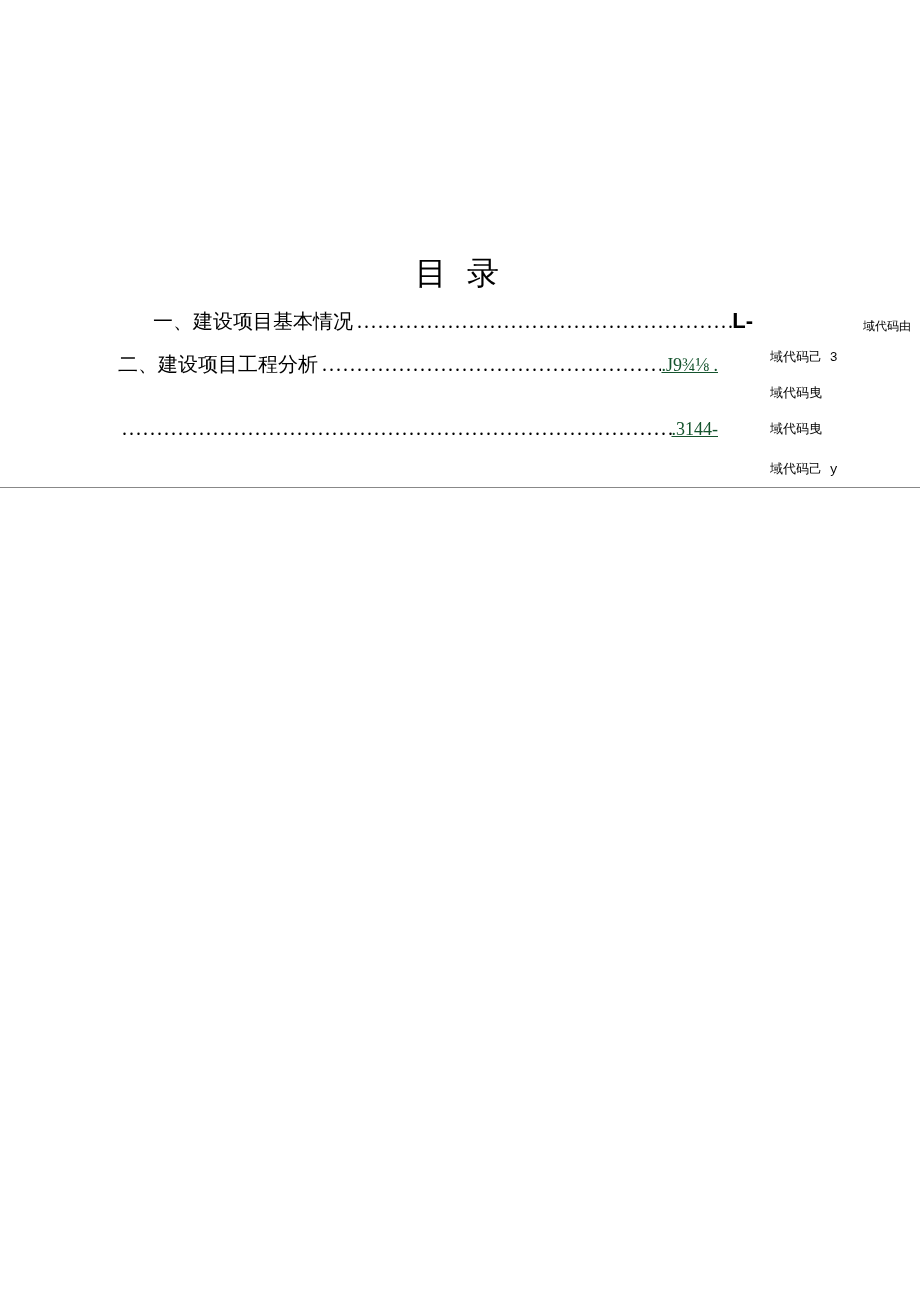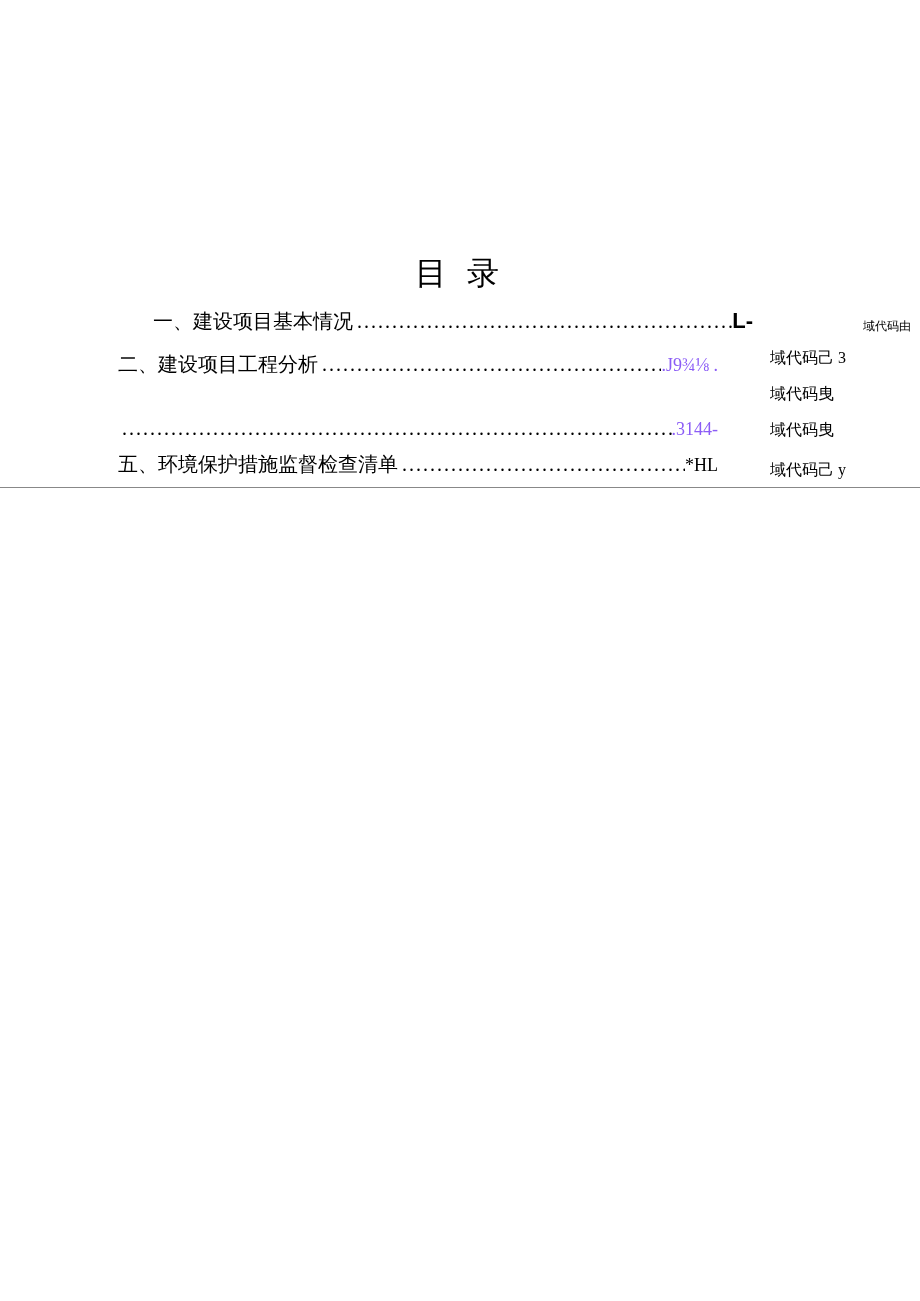--- a/index.html
+++ b/index.html
@@ -52,21 +52,22 @@
   }
   .toc-dots::after {
     content: "..................................................................................................";
   }
   .toc-page {
     flex: 0 0 auto;
     font-family: "Times New Roman", serif;
     font-size: 18px;
   }
   .toc-page.link {
-    color: #8b5cf6;
+    color: #14532d;
+    text-decoration: underline;
   }
   .toc-page.plain {
     color: #000;
   }
   .row1 { top: 310px; margin-left: 35px; }
   .row2 { top: 346px; margin-top: 8px; }
   .row3 { top: 382px; }
   .row4 { top: 418px; }
   .row5 { top: 454px; }
 
@@ -80,22 +81,22 @@
     position: absolute;
     left: 710px;
     top: 8px;
     font-size: 12px;
     white-space: nowrap;
     font-family: Liberation Mono, monospace;
   }
 
   .side-note {
     position: absolute;
-    font-size: 16px;
-    font-family: Liberation Serif, serif;
+    font-size: 13px;
+    font-family: Liberation Mono, monospace;
     color: #000;
     white-space: nowrap;
     text-align: center;
   }
   .sn2 { left: 770px; top: 348px; }
   .sn3 { left: 770px; top: 384px; }
   .sn4 { left: 770px; top: 420px; }
   .sn5 { left: 770px; top: 460px; }
 
   
@@ -157,24 +158,17 @@
   <div class="side-note sn3">域代码曳</div>
 
   <div class="toc-block row4" style="top:418px;">
     <div class="toc-row">
       <span class="toc-dots"></span>
       <span class="toc-page link">.3144-</span>
     </div>
   </div>
   <div class="side-note sn4">域代码曳</div>
 
-  <div class="toc-block row5" style="top:454px;">
-    <div class="toc-row">
-      <span class="toc-label">五、环境保护措施监督检查清单</span>
-      <span class="toc-dots"></span>
-      <span class="toc-page plain">*HL</span>
-    </div>
-  </div>
   <div class="side-note sn5">域代码己 y</div>
 
   <div class="hr-line"></div>
 
 </div>
 
 </body></html>

